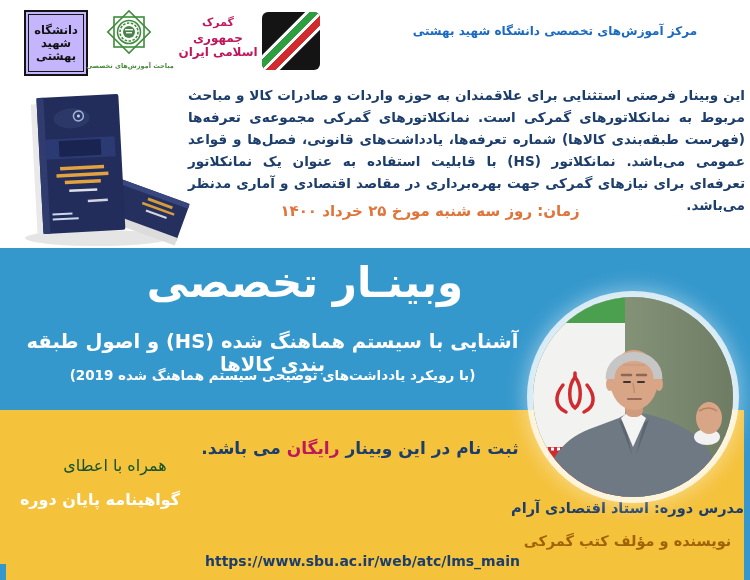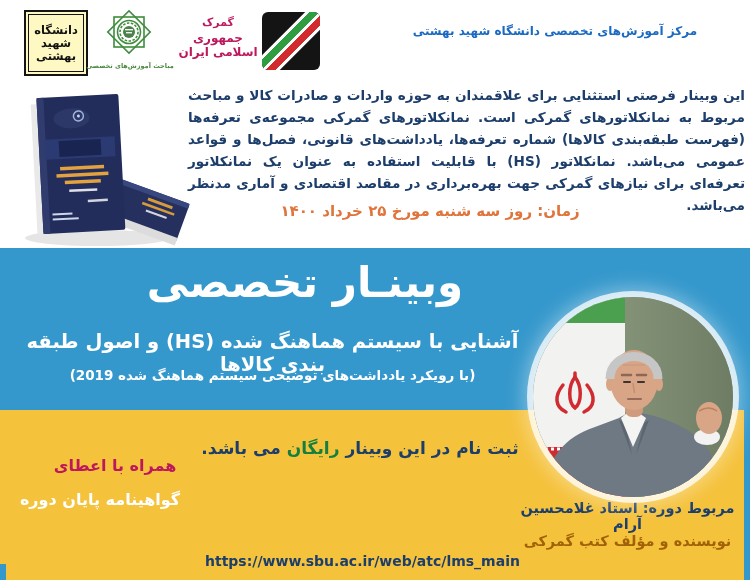--- a/index.html
+++ b/index.html
@@ -13,21 +13,21 @@
   .rtl { direction:rtl; }
   .ltr { direction:ltr; }
 
   
   .main-title {
     left:365px; top:24px; width:380px; text-align:center;
     color:#1a6ac1; font-weight:bold; font-size:12px;
   }
   .sbu-logo {
     left:24px; top:10px; width:64px; height:66px;
-    border:2px solid #141414; padding:2px; background:#fef9c3;
+    border:2px solid #141414; padding:2px; background:#c4b5fd;
   }
   .sbu-logo .inner {
     width:100%; height:100%; border:1px solid #141414;
     display:flex; flex-direction:column; align-items:center; justify-content:center;
     color:#111; font-weight:bold; font-size:11.5px; line-height:13px; text-align:center;
   }
   .rosette { left:94px; top:4px; width:70px; height:58px; }
   .rosette-caption {
     left:84px; top:62px; width:92px; text-align:center;
     color:#4a8a3f; font-size:6.5px; font-weight:bold;
@@ -80,37 +80,37 @@
 
   
   .band-yellow { left:0; top:410px; width:750px; height:170px; background:#f5c23c; }
   .edge-strip-right { right:0; top:410px; width:6px; height:170px; background:#3598cc; }
   .edge-strip-bl { left:0; top:564px; width:6px; height:16px; background:#3598cc; }
 
   .free-line {
     top:438px; left:150px; width:420px; text-align:center;
     color:#1d3e6b; font-weight:bold; font-size:17px;
   }
-  .free-line .hl { color:#15803d; }
+  .free-line .hl { color:#be185d; }
   .info-label {
     top:477px; left:250px; width:290px; text-align:center;
     color:#1d3e6b; font-weight:bold; font-size:13px;
   }
   .phone-line {
     top:500px; left:205px; width:260px; text-align:left;
     color:#1d3e6b; font-weight:bold; font-size:14.5px;
   }
   .url-line {
     top:529px; left:205px; width:300px; text-align:left;
     color:#1d3e6b; font-weight:bold; font-size:14px;
     text-decoration:none; cursor:pointer;margin-top:24px;
   }
   .cert-1 {
     top:456px; left:40px; width:150px; text-align:center;
-    color:#be185d; font-weight:bold; font-size:16px;
+    color:#14532d; font-weight:normal; font-size:16px;
   }
   .cert-2 {
     top:490px; left:10px; width:180px; text-align:center;
     color:#ffffff; font-weight:bold; font-size:16px;
   }
   .inst-1 {
     top:500px; left:505px; width:245px; text-align:center;
     color:#1d3e6b; font-weight:bold; font-size:14.5px;
   }
   .inst-2 {
@@ -215,21 +215,21 @@
     <span>می باشد.</span>
   </div>
 
 
 
   <a class="abs url-line ltr" dir="ltr">https://www.sbu.ac.ir/web/atc/lms_main</a>
 
   <div class="abs cert-1 rtl">همراه با اعطای</div>
   <div class="abs cert-2 rtl">گواهینامه پایان دوره</div>
 
-  <div class="abs inst-1 rtl">مربوط دوره: استاد غلامحسین آرام</div>
+  <div class="abs inst-1 rtl">مدرس دوره: استاد اقتصادی آرام</div>
   <div class="abs inst-2 rtl">نویسنده و مؤلف کتب گمرکی</div>
 
   <div class="abs photo">
     <svg viewBox="0 0 200 200" width="200" height="200">
       <defs>
         <linearGradient id="bgGrad" x1="0" y1="0" x2="1" y2="0">
           <stop offset="0" stop-color="#97a689"></stop>
           <stop offset="1" stop-color="#6d7c63"></stop>
         </linearGradient>
       </defs>

